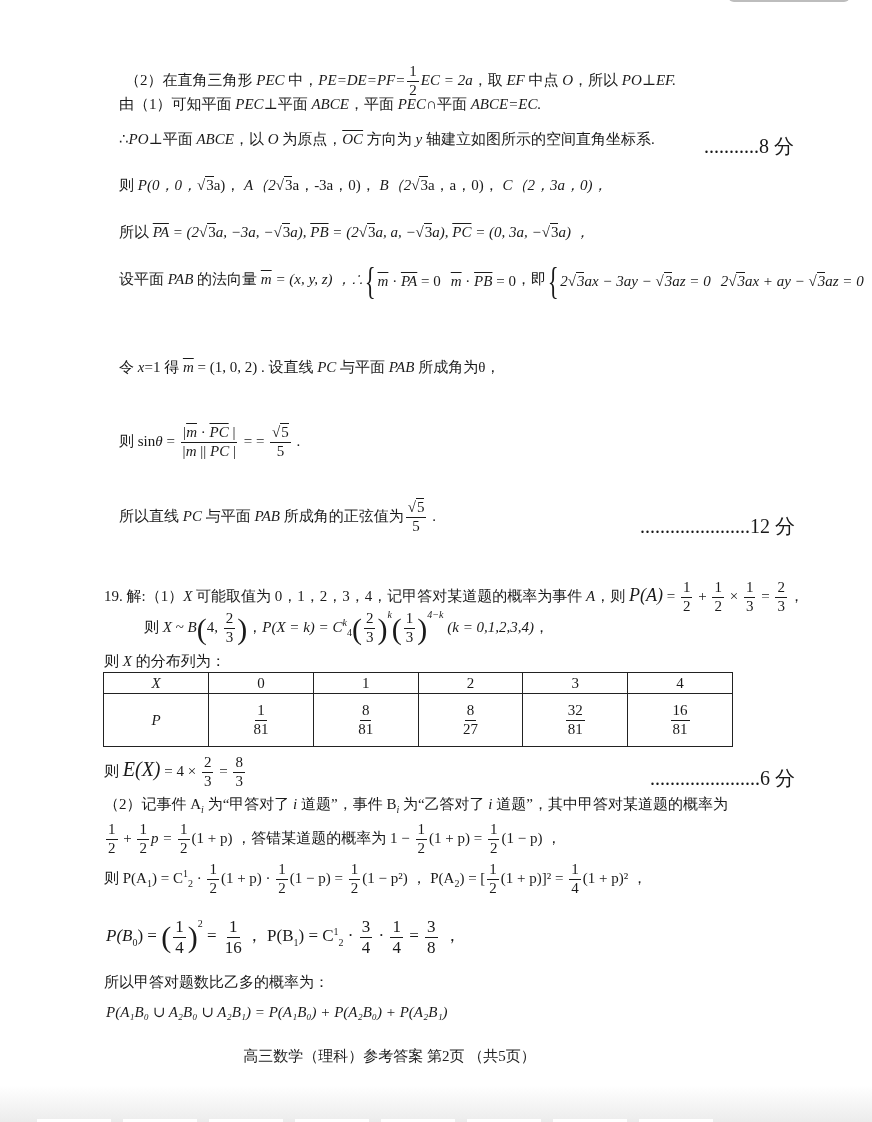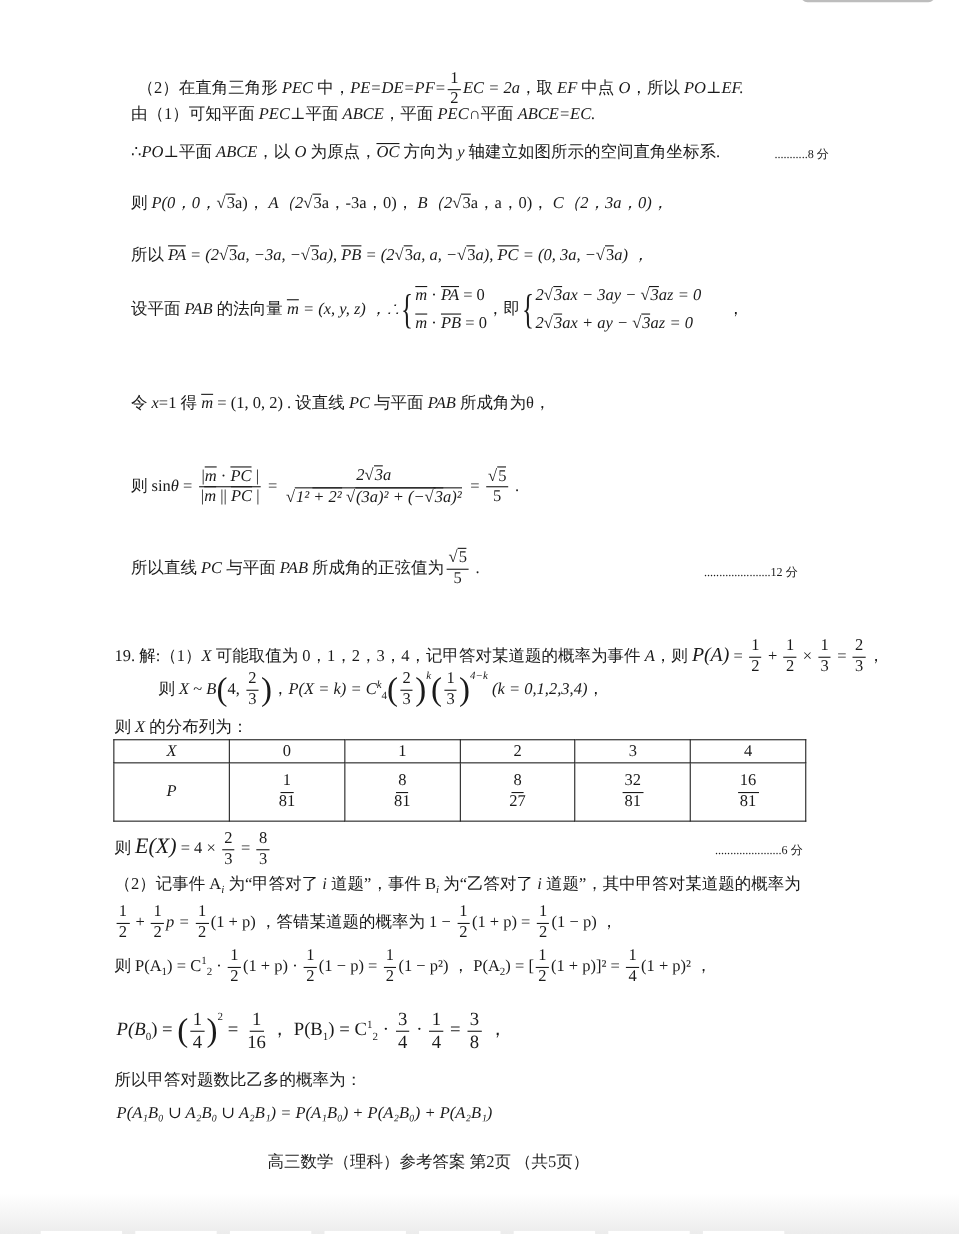--- a/index.html
+++ b/index.html
@@ -22,22 +22,22 @@
   .frac .num { border-bottom:1px solid #1a1a1a; padding:0 2px 1px; }
   .frac .den { padding:1px 2px 0; }
   .vec { text-decoration:overline; font-style:italic; }
   .sqrt { border-top:1px solid #1a1a1a; padding-left:1px; }
   .sqrt-sign { font-style:normal; }
   sup, sub { font-size:10px; }
   .brace {
     display:inline-block; vertical-align:middle; font-size:38px; line-height:1;
     transform:scaleX(0.6); margin:0 -2px;
   }
-  .sys { display:inline-flex; flex-direction:column; vertical-align:middle; gap:10px; }
-  .score { position:absolute; white-space:nowrap; font-size:11px;text-align:center; }
+  .sys { display:inline-flex; flex-direction:row; vertical-align:middle; gap:10px; }
+  .score { position:absolute; white-space:nowrap; font-size:20px;text-align:center; }
   table.dist {
     position:absolute; left:103px; top:672px; width:630px;
     border-collapse:collapse; font-size:15px;
   }
   table.dist td { border:1px solid #222; text-align:center; height:20px; padding:0; }
   table.dist tr.prow td { height:52px; }
   .footer {
     position:absolute; top:1047px; left:0; width:779px; text-align:center;
     font-size:15px; color:#222;
   }
@@ -92,24 +92,21 @@
 </div>
 
 <div class="line" style="left:119px;top:360px;">
   <span>令 </span><span class="i">x</span><span>=1 得 </span><span class="vec">m</span><span> = (1, 0, 2) .  设直线 </span><span class="i">PC</span><span> 与平面 </span><span class="i">PAB</span><span> 所成角为θ，</span>
 </div>
 
 <div class="line" style="left:119px;top:425px;">
   <span>则 sin</span><span class="i">θ</span><span> = </span><span class="frac">
       <span class="num"><span>|</span><span class="vec">m</span><span> · </span><span class="vec">PC</span><span> |</span></span>
       <span class="den"><span>|</span><span class="vec">m</span><span> || </span><span class="vec">PC</span><span> |</span></span>
-    </span> = <span class="frac">
-      <span class="num i" style="padding:0 40px 2px"><span>2</span><span class="sqrt-sign">√</span><span class="sqrt">3</span><span>a</span></span>
-      <span class="den i"><span class="sqrt-sign">√</span><span class="sqrt">1² + 2²</span> <span class="sqrt-sign">√</span><span class="sqrt"><span>(3a)² + (−</span><span class="sqrt-sign">√</span><span class="sqrt">3</span><span>a)²</span></span></span>
-    </span> = <span class="frac">
+    </span> =  = <span class="frac">
       <span class="num"><span class="sqrt-sign">√</span><span class="sqrt">5</span></span>
       <span class="den">5</span>
     </span><span> .</span>
 </div>
 
 <div class="line" style="left:119px;top:500px;">
   <span>所以直线 </span><span class="i">PC</span><span> 与平面 </span><span class="i">PAB</span><span> 所成角的正弦值为</span><span class="frac">
       <span class="num"><span class="sqrt-sign">√</span><span class="sqrt">5</span></span>
       <span class="den">5</span>
     </span><span> .</span>

